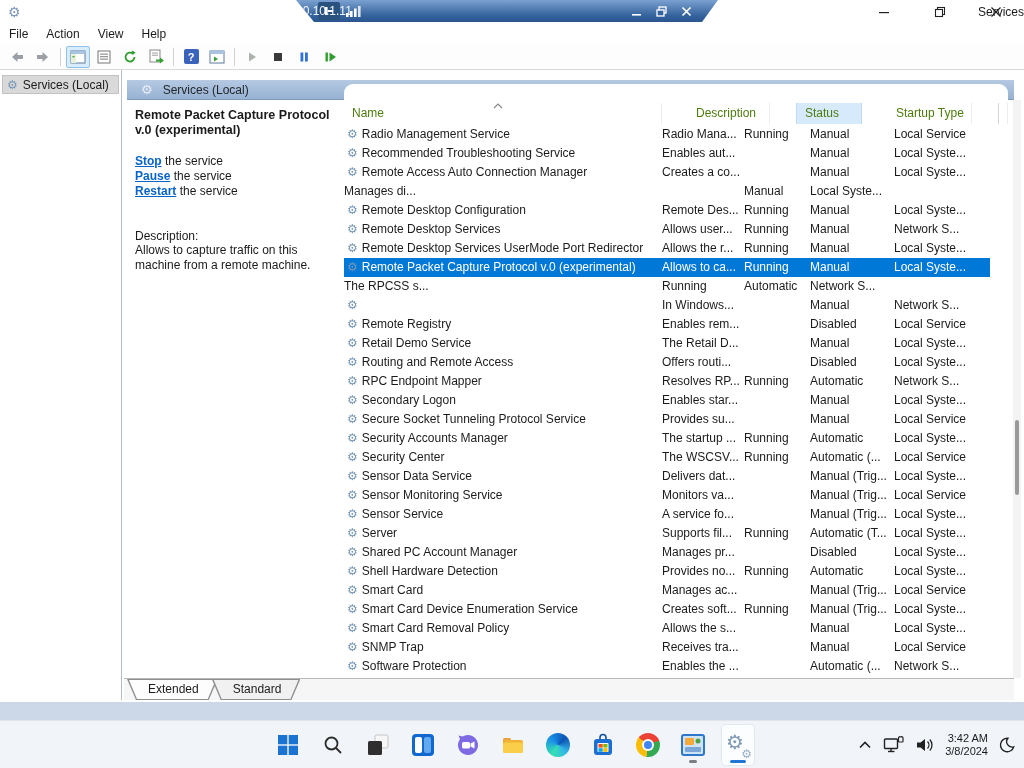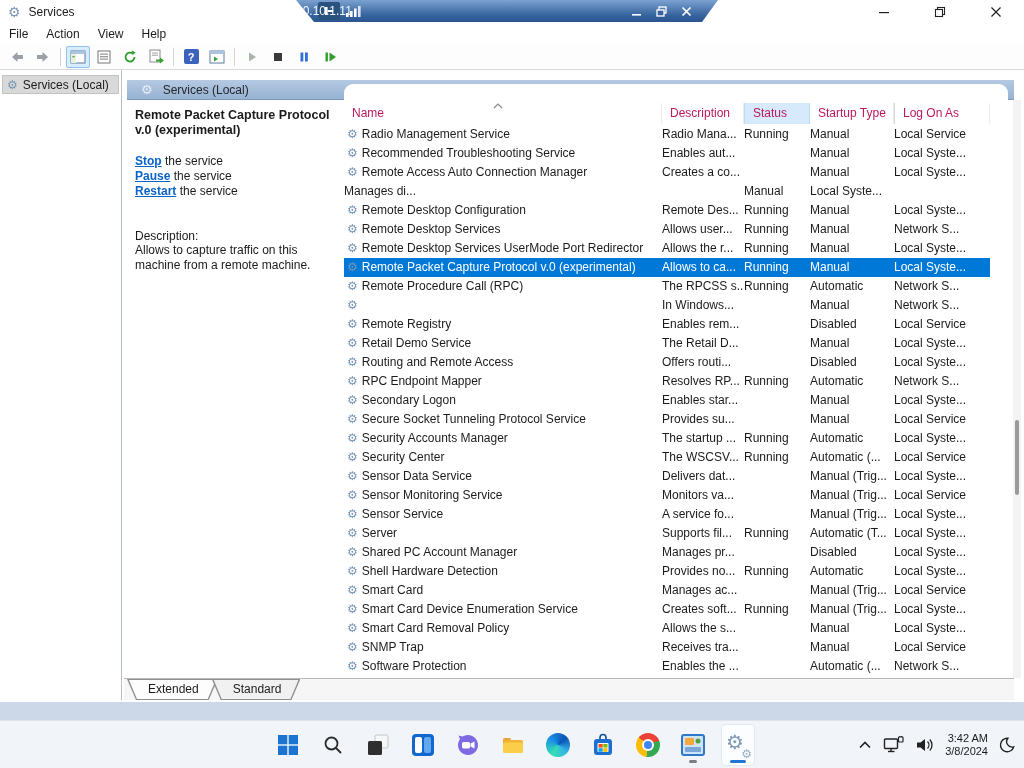--- a/index.html
+++ b/index.html
@@ -14,21 +14,21 @@
     clip-path:polygon(0 0,100% 0,calc(100% - 16px) 100%,18px 100%);
     display:flex;align-items:center;color:#fff;}
   .rdp-left{display:flex;align-items:center;margin-left:22px;gap:6px;}
   .pin-box{width:22px;height:18px;background:#2a527f;border-radius:2px;display:flex;align-items:center;justify-content:center;}
   .rdp-title{position:absolute;left:0;right:0;text-align:left;font-size:12px;color:#f2f6fc;}
   .rdp-controls{margin-left:auto;margin-right:26px;display:flex;gap:14px;align-items:center;z-index:2;}
   .rdp-controls svg{display:block;}
 
   
   .window{position:absolute;left:0;top:0;width:1024px;height:702px;background:#fff;border-bottom:1px solid #98a0aa;}
-  .titlebar{position:absolute;left:0;top:0;width:100%;height:24px;display:flex;align-items:center;background:#fff;}
+  .titlebar{position:absolute;left:0;top:0;width:100%;height:24px;display:flex;align-items:center;background:#fff;justify-content:space-between;}
   .app-gear{margin-left:8px;font-size:14px;color:#7b97b6;}
   .gear::before{content:"\2699";}
   .win-title{margin-left:8px;font-size:12px;}
   .win-controls{position:absolute;right:0;top:0;height:24px;display:flex;}
   .win-btn{width:56px;height:24px;display:flex;align-items:center;justify-content:center;cursor:default;}
   .menubar{position:absolute;left:0;top:24px;width:100%;height:20px;display:flex;align-items:center;gap:0;background:#fff;}
   .menu-item{padding:2px 9px;font-size:12px;}
   .toolbar{position:absolute;left:0;top:44px;width:100%;height:26px;display:flex;align-items:center;background:#fdfdfd;border-bottom:1px solid #d9d9d9;padding-left:4px;}
   .tb-btn{width:24px;height:22px;display:flex;align-items:center;justify-content:center;margin:0 1px;border:1px solid transparent;}
   .tb-btn.active{background:#d9ecfb;border:1px solid #90c3ea;border-radius:2px;}
@@ -47,21 +47,21 @@
   .blue-bar span{margin-left:10px;font-size:12px;}
 
   .desc-panel{position:absolute;left:127px;top:30px;width:214px;height:578px;background:#fff;padding:8px 6px 0 8px;}
   .dp-title{font-weight:bold;font-size:12.5px;line-height:15px;width:202px;}
   .dp-actions{margin-top:16px;line-height:15px;}
   .dp-link{color:#0a64c8;text-decoration:underline;cursor:pointer;font-weight:bold;}
   .dp-desc-label{margin-top:30px;}
   .dp-desc{line-height:15px;width:200px;}
 
   .list-panel{position:absolute;left:344px;top:14px;width:664px;height:594px;background:#fff;border-radius:9px 9px 0 0;}
-  .list-header{position:absolute;left:0;top:19px;width:646px;height:21px;display:grid;grid-template-columns:318px 82px 66px 84px auto;align-items:center;color:#be185d;}
+  .list-header{position:absolute;left:0;top:19px;width:646px;height:21px;display:grid;grid-template-columns:318px 82px 66px 84px auto;align-items:center;color:#4d7c0f;gap:26px;}
   .lh-cell{height:21px;line-height:21px;padding-left:8px;white-space:nowrap;overflow:hidden;position:relative;border-right:1px solid #ededed;}
   .lh-cell.hl{background:#d6eafb;border-left:1px solid #bcdcf5;border-right:1px solid #bcdcf5;}
   .lh-cell.lsep{border-left:1px solid #d6d6d6;}
   .sort-caret{position:absolute;left:148px;top:0;}
   .rows{position:absolute;left:0;top:41px;width:646px;}
   .svc-row{display:grid;grid-template-columns:318px 82px 66px 84px auto;height:19px;line-height:19px;white-space:nowrap;}
   .svc-row.selected{background:#0078d7;color:#fff;}
   .c-name{display:flex;align-items:center;gap:4px;padding-left:3px;overflow:hidden;}
   .c-name .gear{font-size:12px;color:#7695b5;flex:none;}
   .cell{overflow:hidden;padding-right:4px;}
@@ -347,24 +347,20 @@
             <div class="c-name">
                 <span class="gear"></span>
                 <span class="cell">Remote Packet Capture Protocol v.0 (experimental)</span>
               </div>
             <span class="cell">Allows to ca...</span>
             <span class="cell">Running</span>
             <span class="cell">Manual</span>
             <span class="cell">Local Syste...</span>
           </div>
             <div class="svc-row">
-            <div class="c-name">
-                <span class="gear"></span>
-                <span class="cell">Remote Procedure Call (RPC)</span>
-              </div>
             <span class="cell">The RPCSS s...</span>
             <span class="cell">Running</span>
             <span class="cell">Automatic</span>
             <span class="cell">Network S...</span>
           </div>
             <div class="svc-row">
             <div class="c-name">
                 <span class="gear"></span>
               </div>
             <span class="cell">In Windows...</span>

